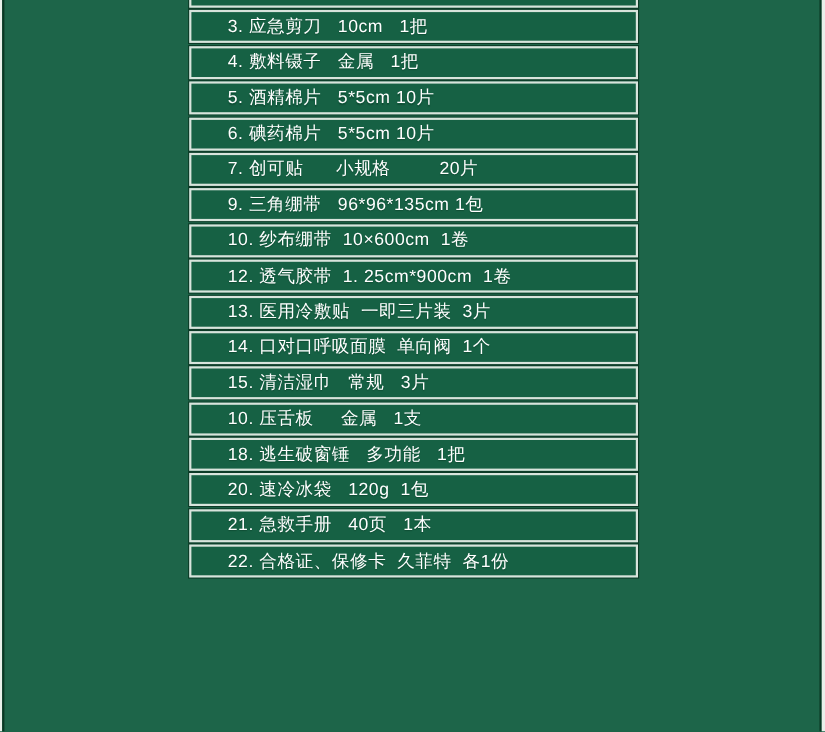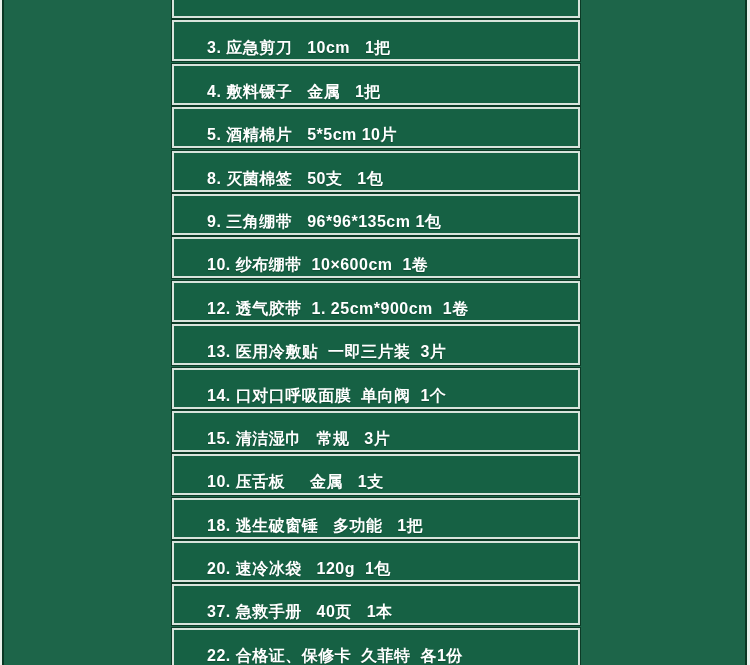--- a/index.html
+++ b/index.html
@@ -23,31 +23,31 @@
   .edge-right-dark{right:3px;width:2px;background:var(--dark);}
   .edge-right-light{right:0;width:3px;background:#E9F0EA;}
 
   .spec-list{
     position:absolute;
     left:172px;
     top:-23px;
     width:408px;
   }
   .row{
-    height:41px;
+    height:30px;
     margin-bottom:2.4px;
     background:var(--rowfill);
     border:2px solid var(--light);
     box-shadow:0 0 0 1px rgba(7,44,27,0.75);
     display:flex;
-    align-items:flex-end;
+    align-items:center;
     padding-left:33px;
     color:var(--text);
     font-size:16px;
-    font-weight:bold;
+    font-weight:normal;
     letter-spacing:0.5px;
     white-space:pre;
     text-shadow:0 1px 1px rgba(0,40,24,0.35);
     overflow:hidden;
   }
 </style>
 </head>
 <body>
 
 <div class="edge edge-left-light"></div>
@@ -56,25 +56,26 @@
 <div class="edge edge-right-light"></div>
 
 <div class="spec-list">
   <div class="row">
     <span></span>
   </div>
 
 <div class="row"><span>3. 应急剪刀   10cm   1把</span></div>
     <div class="row"><span>4. 敷料镊子   金属   1把</span></div>
     <div class="row"><span>5. 酒精棉片   5*5cm 10片</span></div>
-    <div class="row"><span>8. 灭菌棉签   50支   1包</span></div>
+    <div class="row"><span>6. 碘药棉片   5*5cm 10片</span></div>
+    <div class="row"><span>7. 创可贴      小规格         20片</span></div>
     <div class="row"><span>9. 三角绷带   96*96*135cm 1包</span></div>
     <div class="row"><span>10. 纱布绷带  10×600cm  1卷</span></div>
     <div class="row"><span>12. 透气胶带  1. 25cm*900cm  1卷</span></div>
     <div class="row"><span>13. 医用冷敷贴  一即三片装  3片</span></div>
     <div class="row"><span>14. 口对口呼吸面膜  单向阀  1个</span></div>
     <div class="row"><span>15. 清洁湿巾   常规   3片</span></div>
     <div class="row"><span>10. 压舌板     金属   1支</span></div>
     <div class="row"><span>18. 逃生破窗锤   多功能   1把</span></div>
     <div class="row"><span>20. 速冷冰袋   120g  1包</span></div>
-    <div class="row"><span>37. 急救手册   40页   1本</span></div>
+    <div class="row"><span>21. 急救手册   40页   1本</span></div>
     <div class="row"><span>22. 合格证、保修卡  久菲特  各1份</span></div>
   </div>
 
 </body></html>

